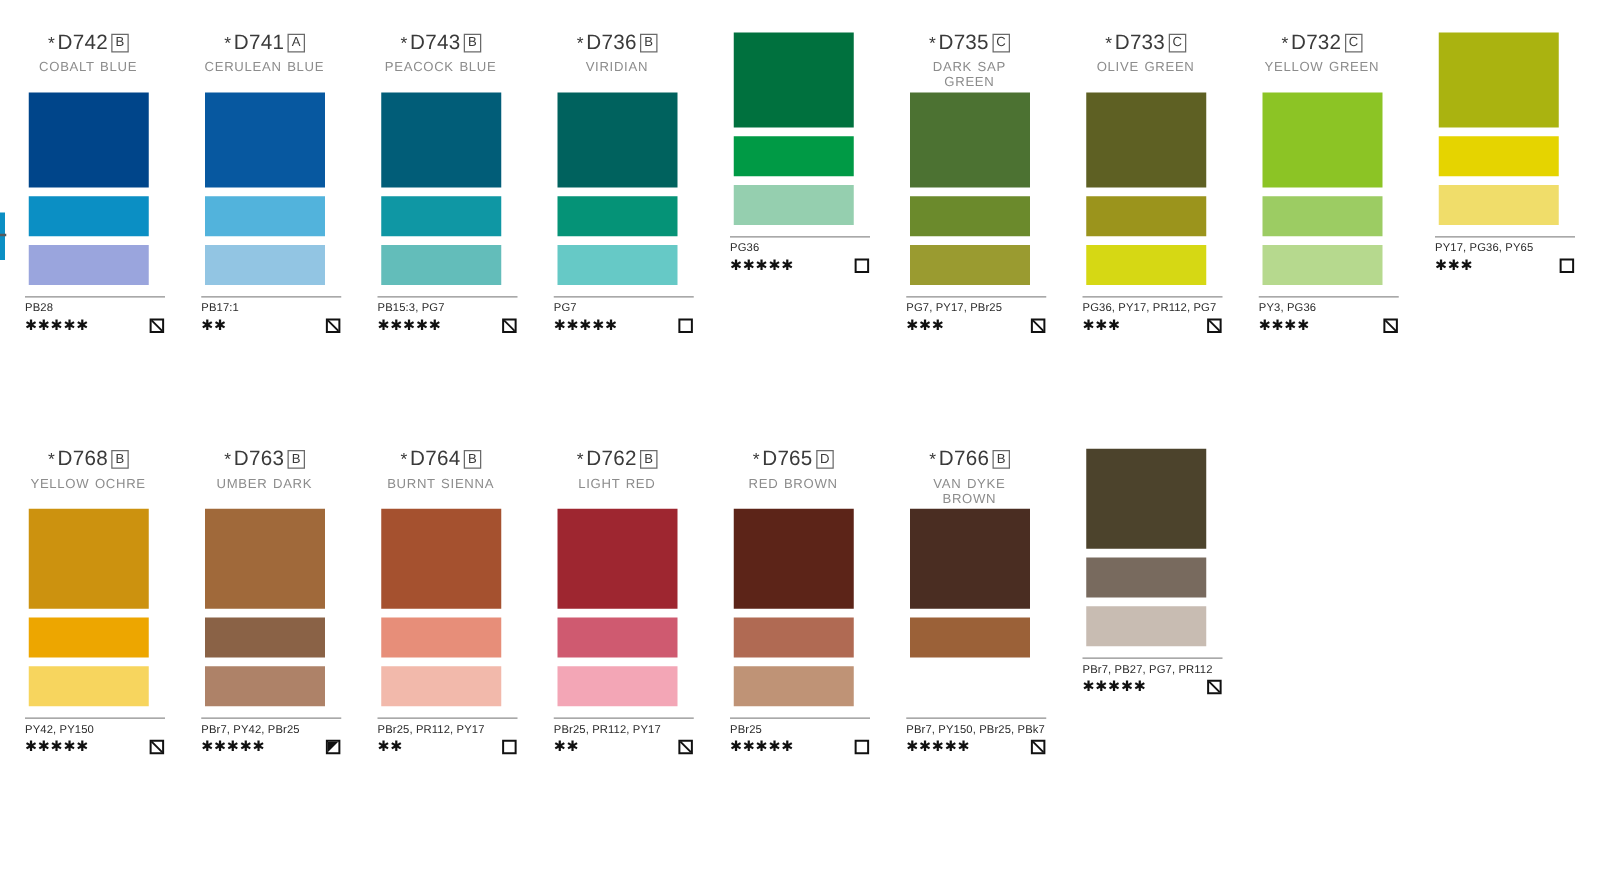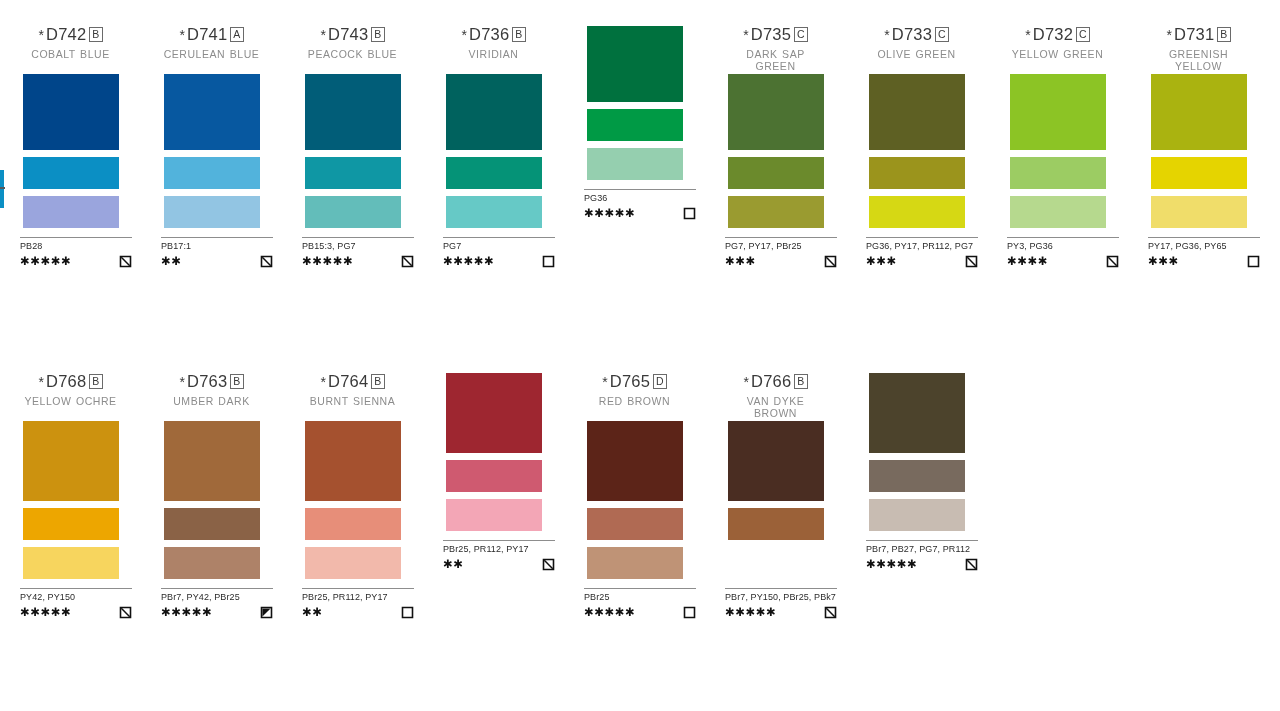--- a/index.html
+++ b/index.html
@@ -52,21 +52,21 @@
   .rule { height: 1px; background: #8d8d8d; width: 112px; }
   .pig {
     font-size: 9px; color: #2b2b2b; line-height: 11px;
     margin-top: 3px; white-space: nowrap; letter-spacing: .1px;
   }
   .meta { display: flex; align-items: center; justify-content: space-between; margin-top: 2px; }
   .stars { font-size: 11.5px; color: #111; letter-spacing: .6px; line-height: 12px; }
   .permbox { width: 13px; height: 13px; flex: 0 0 13px; }
 
   .r1 { top: 24px; }
-  .r2 { top: 371px; }
+  .r2 { top: 357px; }
   .r2 .sw-main { height: 80px; }
 </style>
 </head>
 <body>
 
 <div id="sheet">
   <div class="edge-sliver"></div>
   <div class="edge-dash"></div>
   <div class="row r1">
       <div class="cell">
@@ -233,24 +233,20 @@
           <div class="meta">
             <span class="stars">✱✱✱✱</span>
             <span class="permbox"><svg width="13" height="13" viewBox="0 0 13 13">
                 <path d="M1.5 1.5 H11.5 V11.5 H1.5 Z" fill="none" stroke="#111" stroke-width="1.6"></path>
                 <line x1="2.3" y1="2.3" x2="10.7" y2="10.7" stroke="#111" stroke-width="1.5"></line>
               </svg></span>
           </div>
         </div>
       </div>
       <div class="cell">
-        <div class="head">
-          <div class="code-line"><span class="star-mark">*</span><span>D731</span><span class="grade">B</span></div>
-          <div class="name">GREENISH YELLOW</div>
-        </div>
         <div class="swatches">
           <div class="sw-main" style="background: rgb(170, 179, 16);"></div>
           <div class="sw-tint" style="background: rgb(229, 212, 0);"></div>
           <div class="sw-tint" style="background: rgb(240, 221, 106);"></div>
         </div>
         <div class="footer">
           <div class="rule"></div>
           <div class="pig">PY17, PG36, PY65</div>
           <div class="meta">
             <span class="stars">✱✱✱</span>
@@ -321,20 +317,24 @@
           <div class="pig">PBr25, PR112, PY17</div>
           <div class="meta">
             <span class="stars">✱✱</span>
             <span class="permbox"><svg width="13" height="13" viewBox="0 0 13 13">
                 <path d="M1.5 1.5 H11.5 V11.5 H1.5 Z" fill="none" stroke="#111" stroke-width="1.6"></path>
               </svg></span>
           </div>
         </div>
       </div>
       <div class="cell">
+        <div class="head">
+          <div class="code-line"><span class="star-mark">*</span><span>D762</span><span class="grade">B</span></div>
+          <div class="name">LIGHT RED</div>
+        </div>
         <div class="swatches">
           <div class="sw-main" style="background: rgb(158, 38, 48);"></div>
           <div class="sw-tint" style="background: rgb(207, 90, 112);"></div>
           <div class="sw-tint" style="background: rgb(243, 166, 182);"></div>
         </div>
         <div class="footer">
           <div class="rule"></div>
           <div class="pig">PBr25, PR112, PY17</div>
           <div class="meta">
             <span class="stars">✱✱</span>

